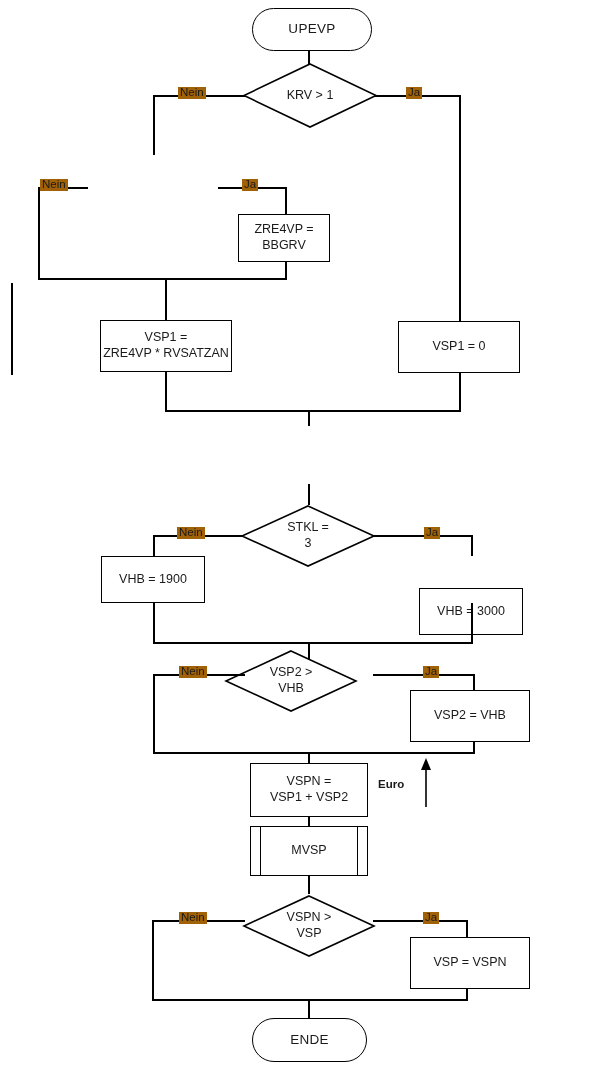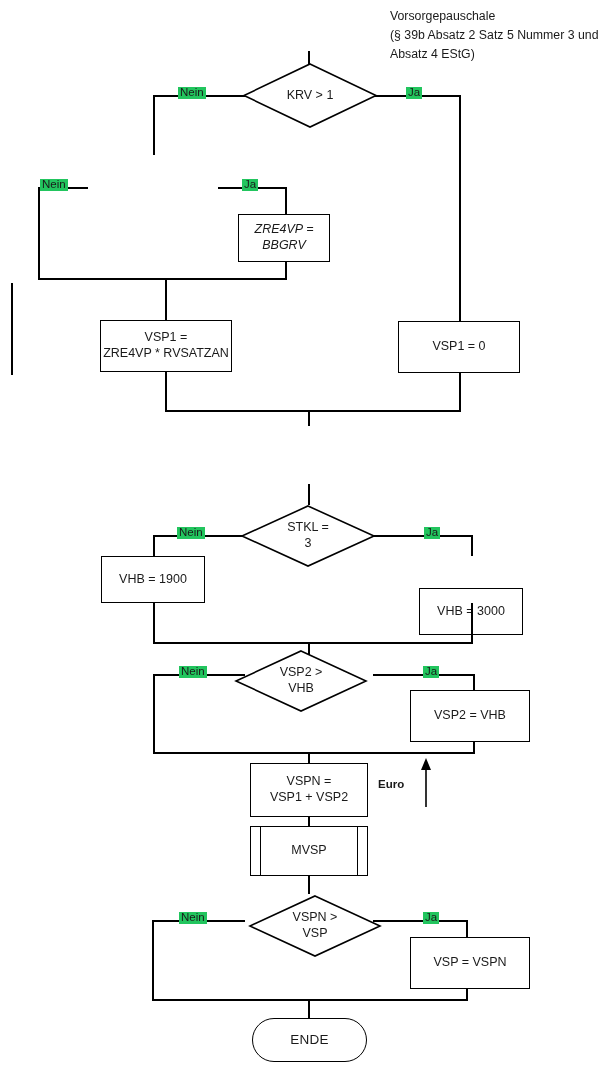--- a/index.html
+++ b/index.html
@@ -85,21 +85,21 @@
     background: #000;
   }
   .line.h { height: 1.6px; }
   .line.v { width: 1.6px; }
 
   
   .edge-label {
     position: absolute;
     font-size: 11.5px;
     color: #1a1a1a;
-    background: #22c55e;
+    background: #a16207;
     padding: 0 2px;
     line-height: 1;
     white-space: nowrap;
   }
 
   
   .caption {
     position: absolute;
     font-size: 12.3px;
     line-height: 1.55;
@@ -118,24 +118,24 @@
   .euro-arrow {
     position: absolute;
   }
   .euro-arrow svg { display: block; overflow: visible; }
 </style>
 </head>
 <body>
 
 <div id="flowchart-page">
 
-  <div class="caption" style="left:390px; top:7px; width:215px;">Vorsorgepauschale
-(§ 39b Absatz 2 Satz 5 Nummer 3 und
-Absatz 4 EStG)</div>
-
+
+  <div class="node terminal" style="left:252px; top:8px; width:120px; height:43px;">
+    <span class="txt">UPEVP</span>
+  </div>
 
   <div class="line v" style="left:308px; top:51px; height:13px;"></div>
 
   <div class="node decision" style="left:243px; top:63px; width:134px; height:65px;">
     <svg viewBox="0 0 134 65" preserveAspectRatio="none">
       <polygon points="67,1 133,32.5 67,64 1,32.5" fill="#ffffff" stroke="#000000" stroke-width="1.6"></polygon>
     </svg>
     <span class="txt">KRV &gt; 1</span>
   </div>
 
@@ -149,21 +149,21 @@
 
 
   <div class="line h" style="left:38px; top:187px; width:50px;"></div>
   <div class="line v" style="left:38px; top:187px; height:92px;"></div>
   <div class="edge-label" style="left:40px; top:179px;">Nein</div>
 
   <div class="line h" style="left:218px; top:187px; width:69px;"></div>
   <div class="line v" style="left:285px; top:187px; height:27px;"></div>
   <div class="edge-label" style="left:242px; top:179px;">Ja</div>
 
-  <div class="node process" style="left:238px; top:214px; width:92px; height:48px;font-style:italic;">
+  <div class="node process" style="left:238px; top:214px; width:92px; height:48px;">
     <span class="txt">ZRE4VP =
 BBGRV</span>
   </div>
 
   <div class="line v" style="left:285px; top:262px; height:17px;"></div>
 
   <div class="line h" style="left:38px; top:278px; width:249px;"></div>
 
   <div class="line v" style="left:165px; top:278px; height:42px;"></div>
 
@@ -207,21 +207,21 @@
 
   <div class="node process" style="left:419px; top:556px; width:104px; height:47px;margin-top:32px;">
     <span class="txt">VHB = 3000</span>
   </div>
 
   <div class="line v" style="left:153px; top:603px; height:40px;"></div>
   <div class="line v" style="left:471px; top:603px; height:40px;"></div>
   <div class="line h" style="left:153px; top:642px; width:320px;"></div>
   <div class="line v" style="left:308px; top:642px; height:17px;"></div>
 
-  <div class="node decision" style="left:235px; top:650px; width:132px; height:62px;">
+  <div class="node decision" style="left:225px; top:650px; width:132px; height:62px;">
     <svg viewBox="0 0 132 62" preserveAspectRatio="none">
       <polygon points="66,1 131,31 66,61 1,31" fill="#ffffff" stroke="#000000" stroke-width="1.6"></polygon>
     </svg>
     <span class="txt">VSP2 &gt;
 VHB</span>
   </div>
 
   <div class="line h" style="left:153px; top:674px; width:92px;"></div>
   <div class="line v" style="left:153px; top:674px; height:79px;"></div>
   <div class="edge-label" style="left:179px; top:666px;">Nein</div>
@@ -249,21 +249,21 @@
   <div class="line v" style="left:308px; top:876px; height:18px;"></div>
 
   <div class="euro-label" style="left:378px; top:778px;">Euro</div>
   <div class="euro-arrow" style="left:419px; top:757px;">
     <svg width="14" height="50" viewBox="0 0 14 50">
       <line x1="7" y1="50" x2="7" y2="10" stroke="#000000" stroke-width="1.6"></line>
       <polygon points="7,1 12,13 2,13" fill="#000000"></polygon>
     </svg>
   </div>
 
-  <div class="node decision" style="left:249px; top:895px; width:132px; height:62px;">
+  <div class="node decision" style="left:243px; top:895px; width:132px; height:62px;">
     <svg viewBox="0 0 132 62" preserveAspectRatio="none">
       <polygon points="66,1 131,31 66,61 1,31" fill="#ffffff" stroke="#000000" stroke-width="1.6"></polygon>
     </svg>
     <span class="txt">VSPN &gt;
 VSP</span>
   </div>
 
   <div class="line h" style="left:152px; top:920px; width:93px;"></div>
   <div class="line v" style="left:152px; top:920px; height:80px;"></div>
   <div class="edge-label" style="left:179px; top:912px;">Nein</div>

